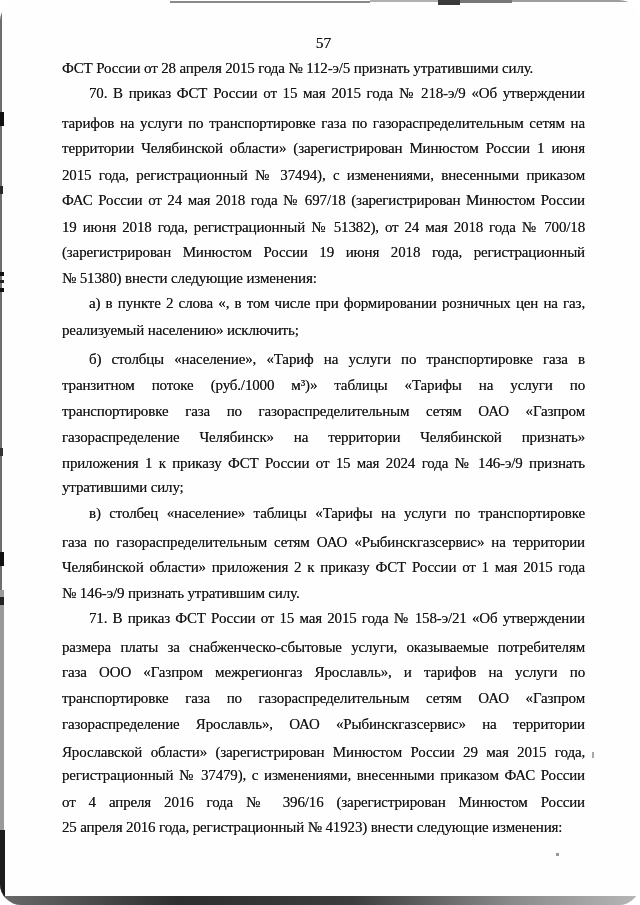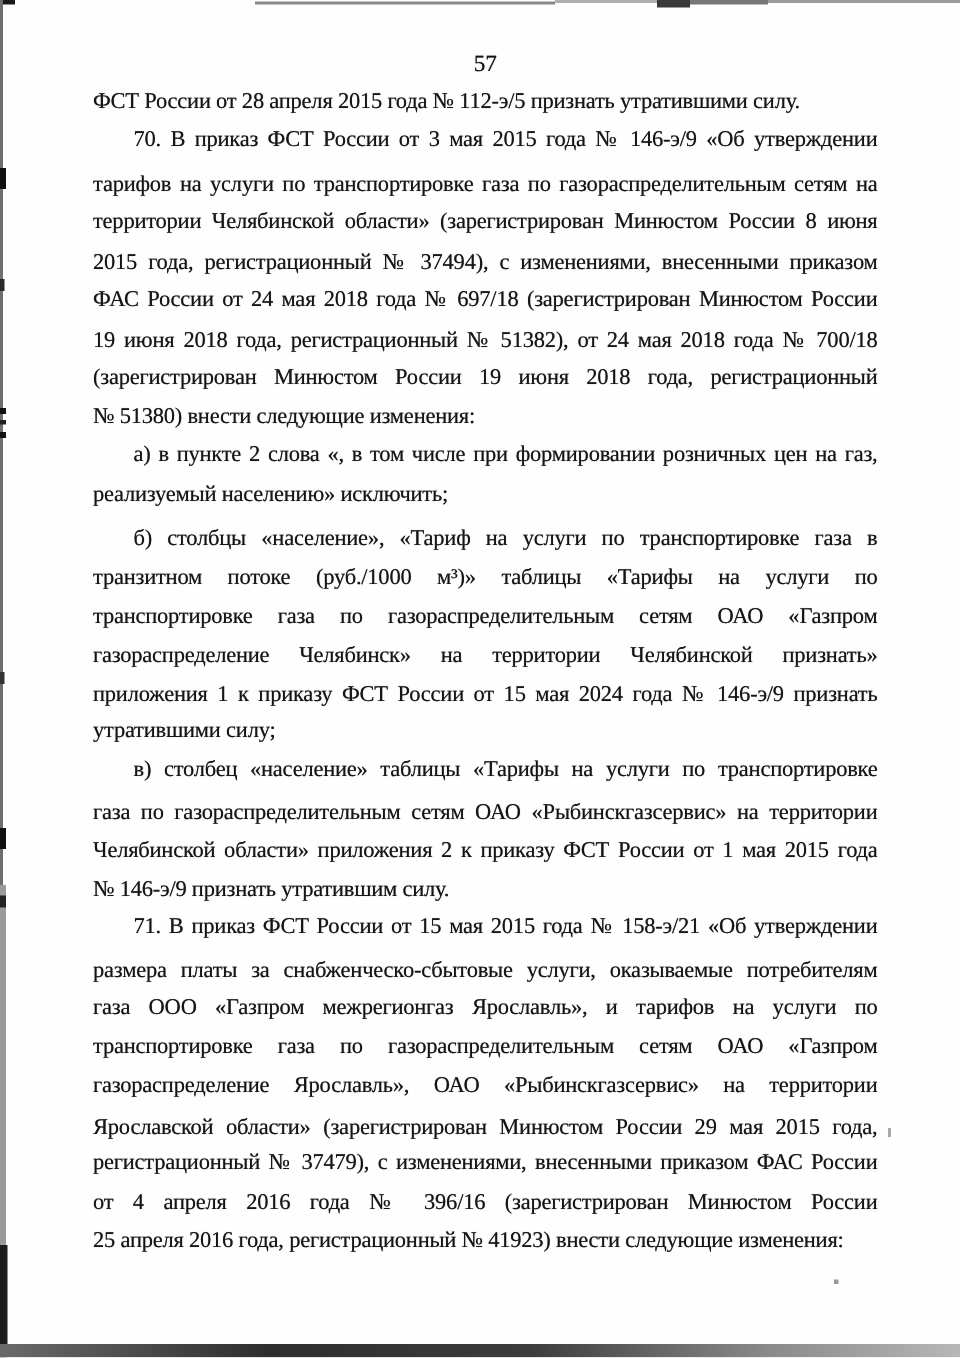--- a/index.html
+++ b/index.html
@@ -8,20 +8,21 @@
     background: #ffffff;
   }
   .scan-page {
     position: relative;
     width: 640px;
     height: 905px;
     background: #fefefe;
     overflow: hidden;
     font-family: "Liberation Serif", "DejaVu Serif", serif;
     color: #151515;
+    border-radius: 21px;
   }
   .page-number {
     position: absolute;
     top: 34px;
     left: 62px;
     width: 523px;
     text-align: center;
     font-size: 15.5px;
     text-shadow: 0 0 0.5px rgba(0,0,0,0.65);
   }
@@ -94,23 +95,23 @@
   <div class="artifact blob4"></div>
   <div class="artifact blob5"></div>
   <div class="artifact blob6"></div>
   <div class="artifact bottom-band"></div>
   <div class="artifact speck1"></div>
   <div class="artifact speck2"></div>
 
   <div class="page-number">57</div>
 
   <div class="text-line" style="top:55px">ФСТ России от 28 апреля 2015 года № 112-э/5 признать утратившими силу.</div>
-  <div class="text-line indent just" style="top:80px">70. В приказ ФСТ России от 3 мая 2015 года № 146-э/9 «Об утверждении</div>
+  <div class="text-line indent just" style="top:80px">70. В приказ ФСТ России от 15 мая 2015 года № 218-э/9 «Об утверждении</div>
   <div class="text-line just" style="top:110px">тарифов на услуги по транспортировке газа по газораспределительным сетям на</div>
-  <div class="text-line just" style="top:135px">территории Челябинской области» (зарегистрирован Минюстом России 8 июня</div>
+  <div class="text-line just" style="top:135px">территории Челябинской области» (зарегистрирован Минюстом России 1 июня</div>
   <div class="text-line just" style="top:162px">2015 года, регистрационный № 37494), с изменениями, внесенными приказом</div>
   <div class="text-line just" style="top:187px">ФАС России от 24 мая 2018 года № 697/18 (зарегистрирован Минюстом России</div>
   <div class="text-line just" style="top:214px">19 июня 2018 года, регистрационный № 51382), от 24 мая 2018 года № 700/18</div>
   <div class="text-line just" style="top:239px">(зарегистрирован Минюстом России 19 июня 2018 года, регистрационный</div>
   <div class="text-line" style="top:265px">№ 51380) внести следующие изменения:</div>
   <div class="text-line indent just" style="top:290px">а) в пункте 2 слова «, в том числе при формировании розничных цен на газ,</div>
   <div class="text-line" style="top:317px">реализуемый населению» исключить;</div>
   <div class="text-line indent just" style="top:346px">б) столбцы «население», «Тариф на услуги по транспортировке газа в</div>
   <div class="text-line just" style="top:372px">транзитном потоке (руб./1000 м³)» таблицы «Тарифы на услуги по</div>
   <div class="text-line just" style="top:398px">транспортировке газа по газораспределительным сетям ОАО «Газпром</div>

